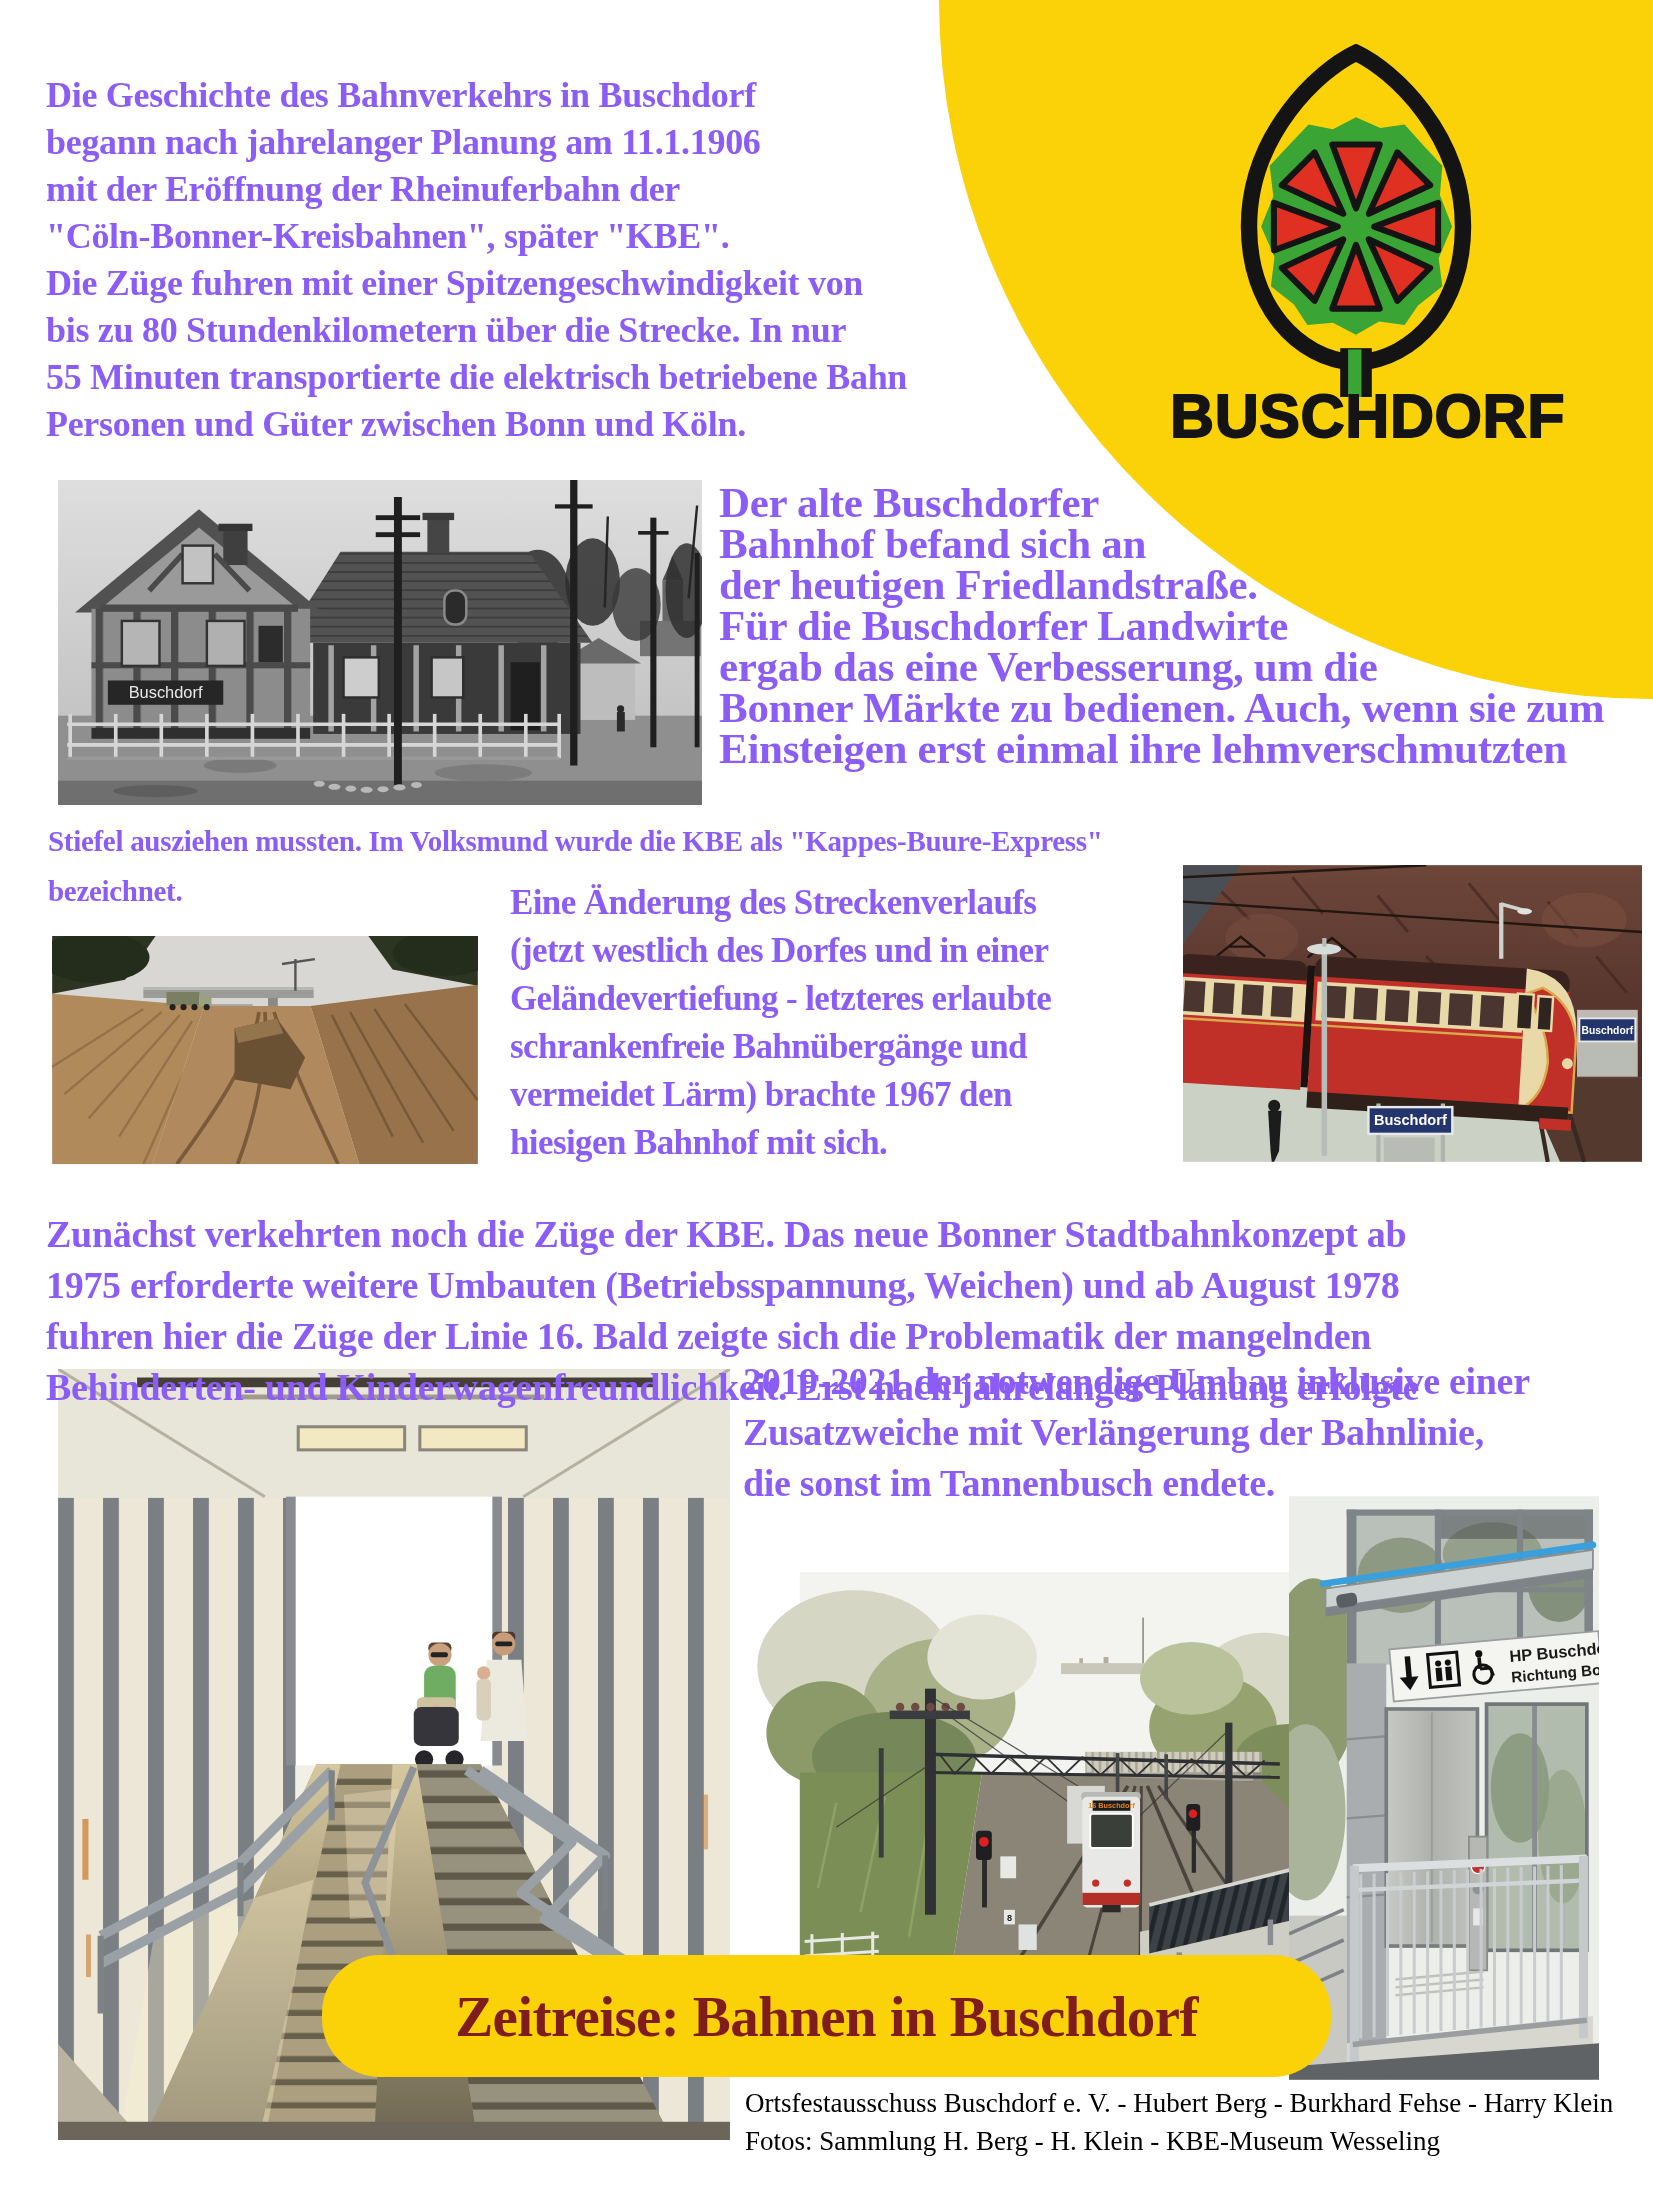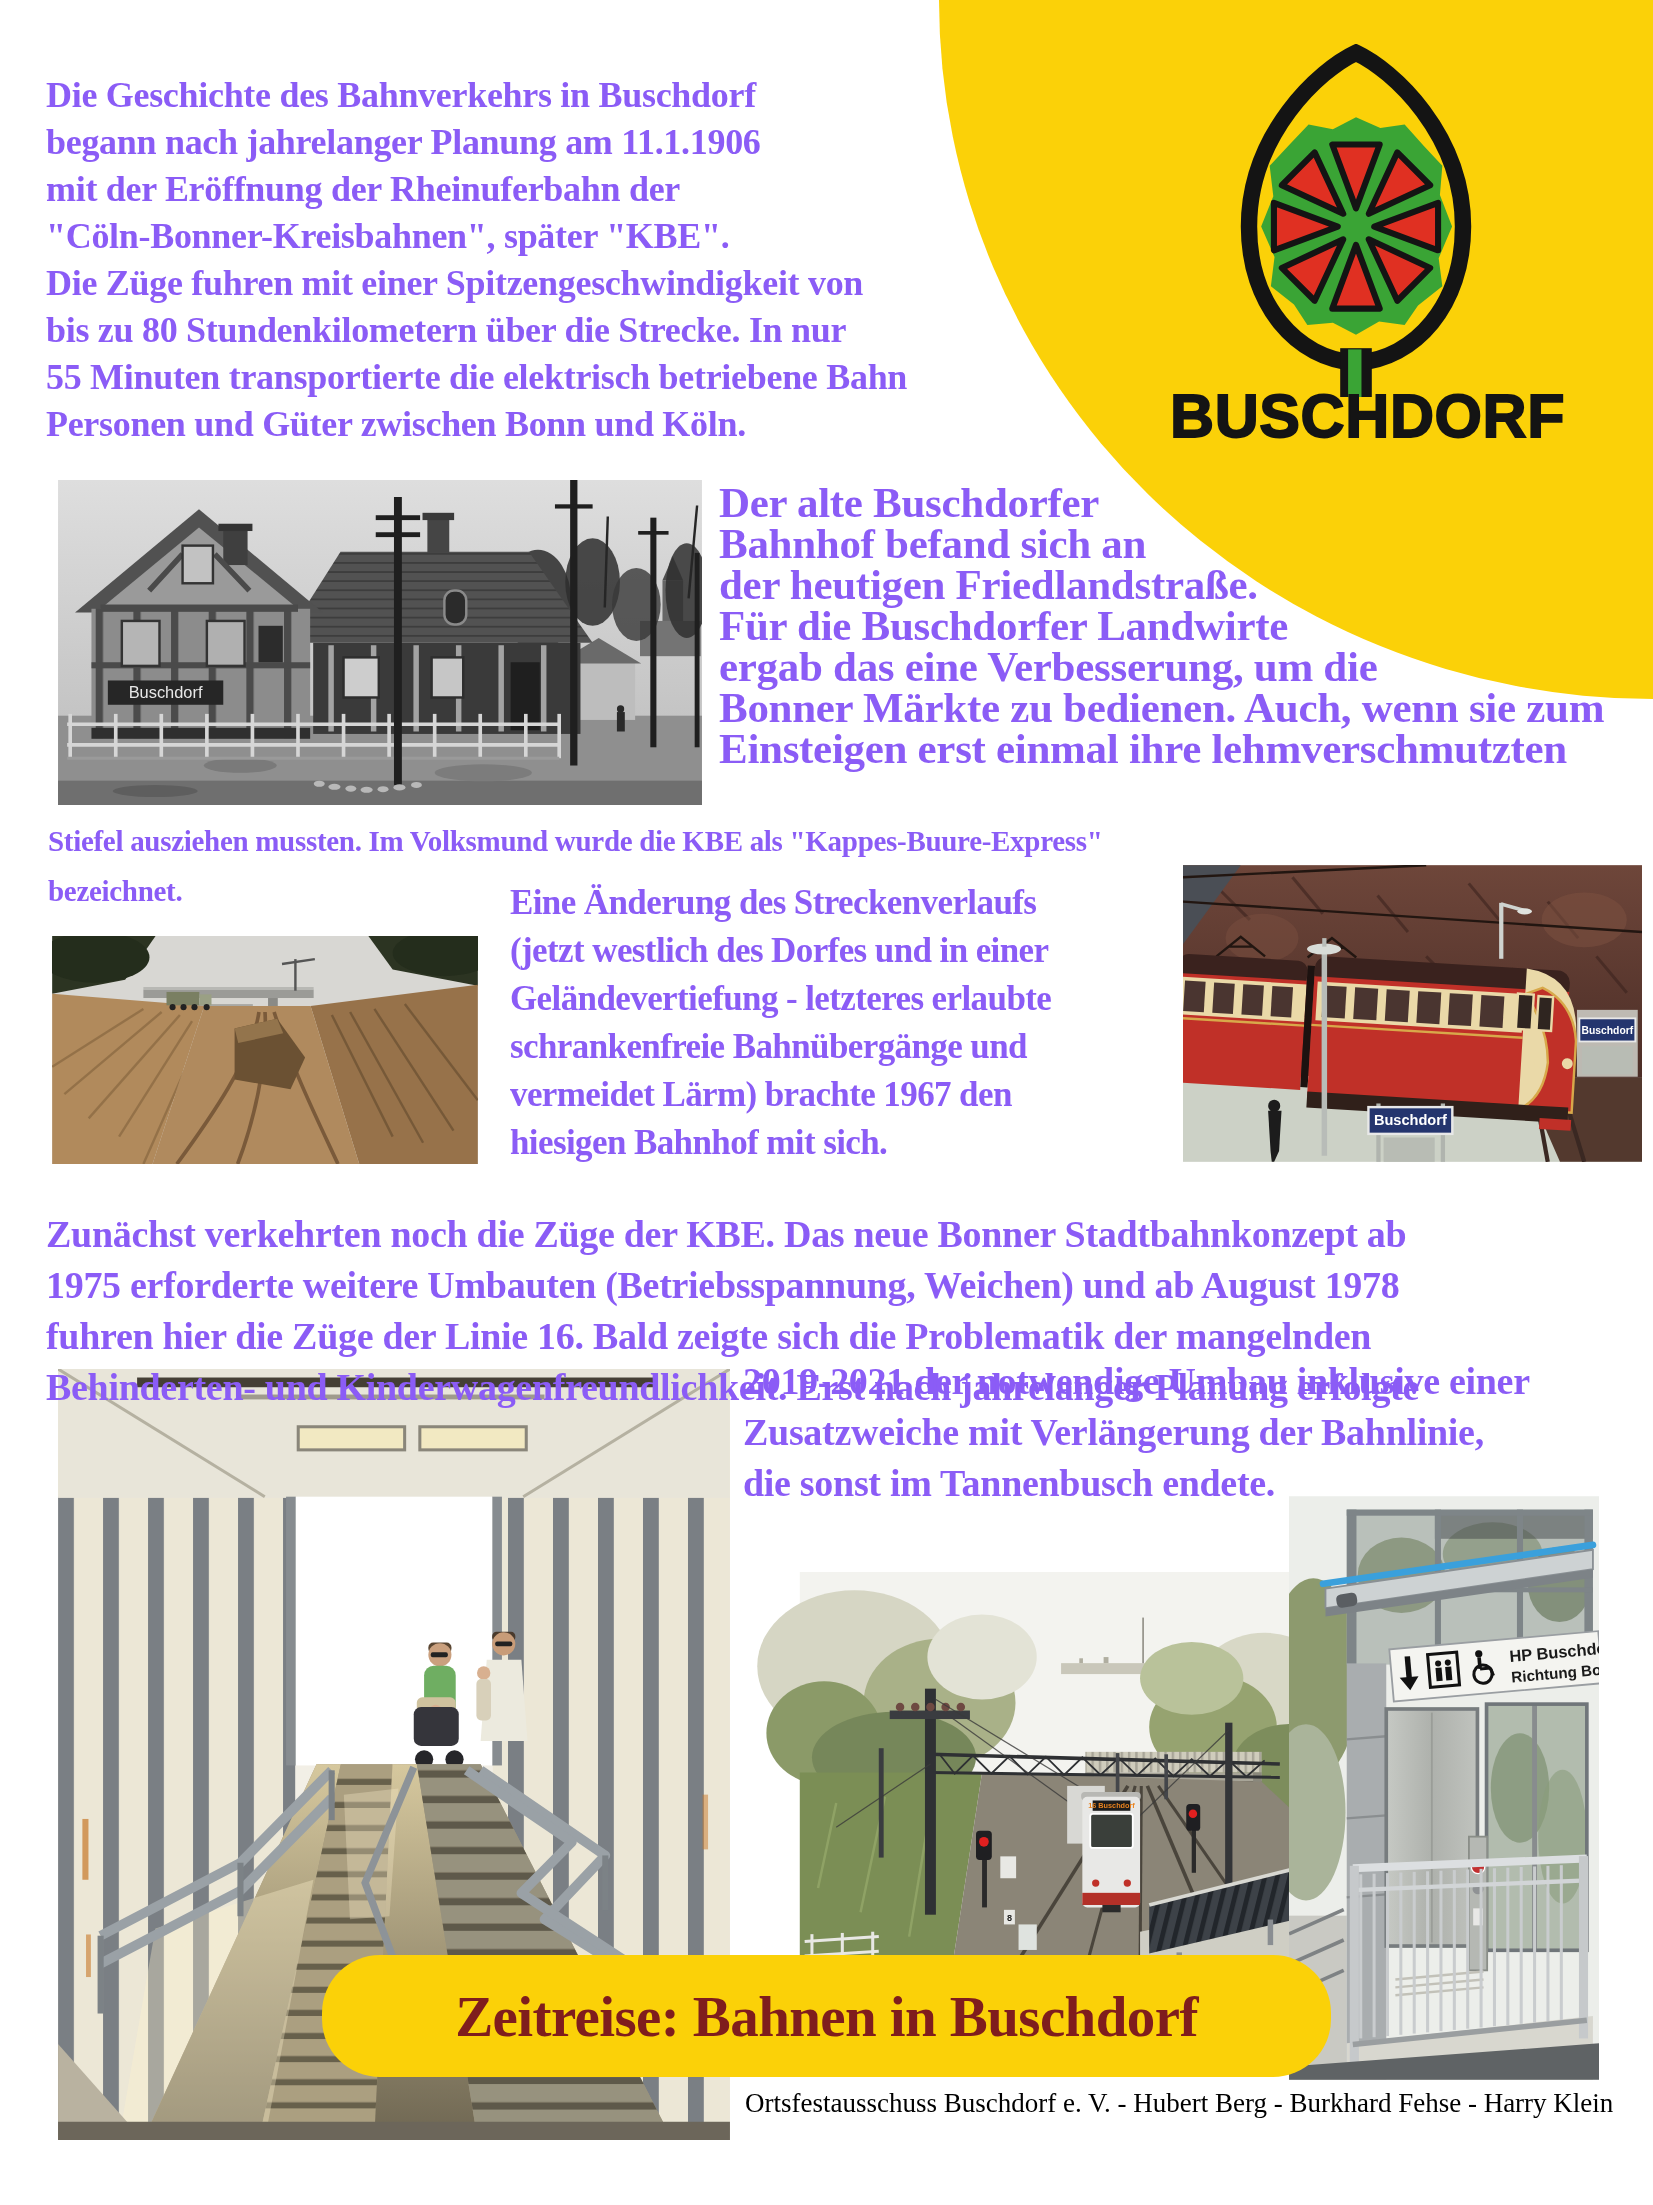--- a/index.html
+++ b/index.html
@@ -720,14 +720,15 @@
   <polygon points="0,938 510,900 510,960 0,960" fill="#5f6365"></polygon>
 </svg>
 </figure>
 
 <div class="abs banner">
   <span>Zeitreise: Bahnen in Buschdorf</span>
 </div>
 
 <div class="abs credits">
   <div>Ortsfestausschuss Buschdorf e. V. - Hubert Berg - Burkhard Fehse - Harry Klein</div>
+  <div>Fotos: Sammlung H. Berg - H. Klein - KBE-Museum Wesseling</div>
 </div>
 
 
 </body></html>

